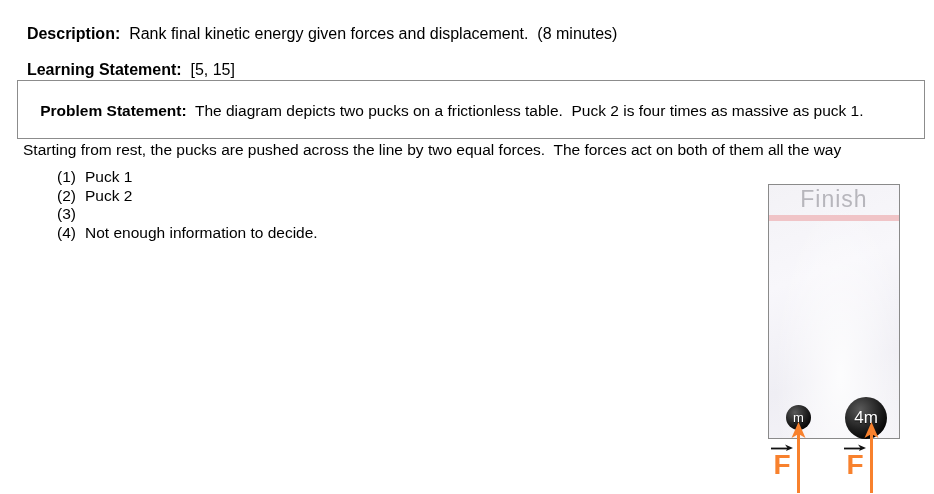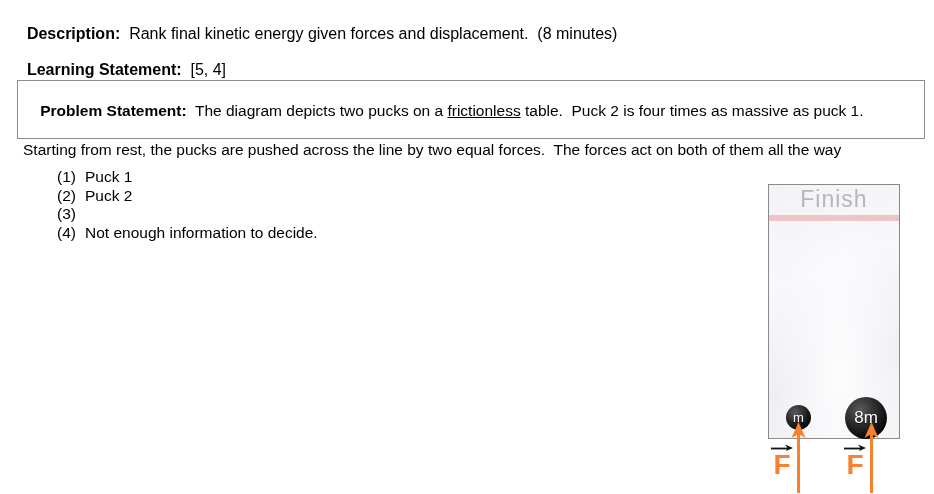--- a/index.html
+++ b/index.html
@@ -28,21 +28,21 @@
     left: 17px;
     top: 80px;
     width: 896px;
     height: 56px;
     border: 1px solid #8c8c8c;
     padding: 1px 5px 0 5px;
     font-size: 15.5px;
     line-height: 19.3px;
   }
   .problem-box .pline { white-space: pre; }
-  .u-word { text-decoration: underline; }
+  .u-word { }
 
   
   .options {
     position: absolute;
     left: 57px;
     top: 168px;
   }
   .option-row {
     display: flex;
     font-size: 15.5px;
@@ -132,21 +132,21 @@
   .vec-arrow { margin-bottom: 1px; }
 </style>
 </head>
 <body>
 
 <div class="textline" style="left:18px; top:7px;">
   <span class="bold-label">Description:</span><span>  Rank final kinetic energy given forces and displacement.  (8 minutes)</span>
 </div>
 
 <div class="textline" style="left:18px; top:43px;">
-  <span class="bold-label">Learning Statement:</span><span>  [5, 4]</span>
+  <span class="bold-label">Learning Statement:</span><span>  [5, 15]</span>
 </div>
 
 <div class="problem-box">
   <div class="pline">
     <span class="bold-label">Problem Statement:</span><span>  The diagram depicts two pucks on a </span><span class="u-word">frictionless</span><span> table.  Puck 2 is four times as massive as puck 1.</span>
   </div>
   <div class="pline">Starting from rest, the pucks are pushed across the line by two equal forces.  The forces act on both of them all the way</div>
 </div>
 
 <div class="options">
@@ -164,21 +164,21 @@
   </div>
 </div>
 
 <div class="table-diagram">
   <div class="finish-label">Finish</div>
   <div class="finish-line"></div>
   <div class="puck puck-small">
     <span>m</span>
   </div>
   <div class="puck puck-large">
-    <span>8m</span>
+    <span>4m</span>
   </div>
 </div>
 
 <svg class="arrows-svg" viewBox="0 0 150 73" xmlns="http://www.w3.org/2000/svg">
   <g>
     <line x1="38.5" y1="72" x2="38.5" y2="13" stroke="#f8812d" stroke-width="3"></line>
     <polygon points="38.5,1 31.5,17 38.5,13 45.5,17" fill="#f8812d"></polygon>
   </g>
   <g>
     <line x1="111.5" y1="72" x2="111.5" y2="13" stroke="#f8812d" stroke-width="3"></line>

